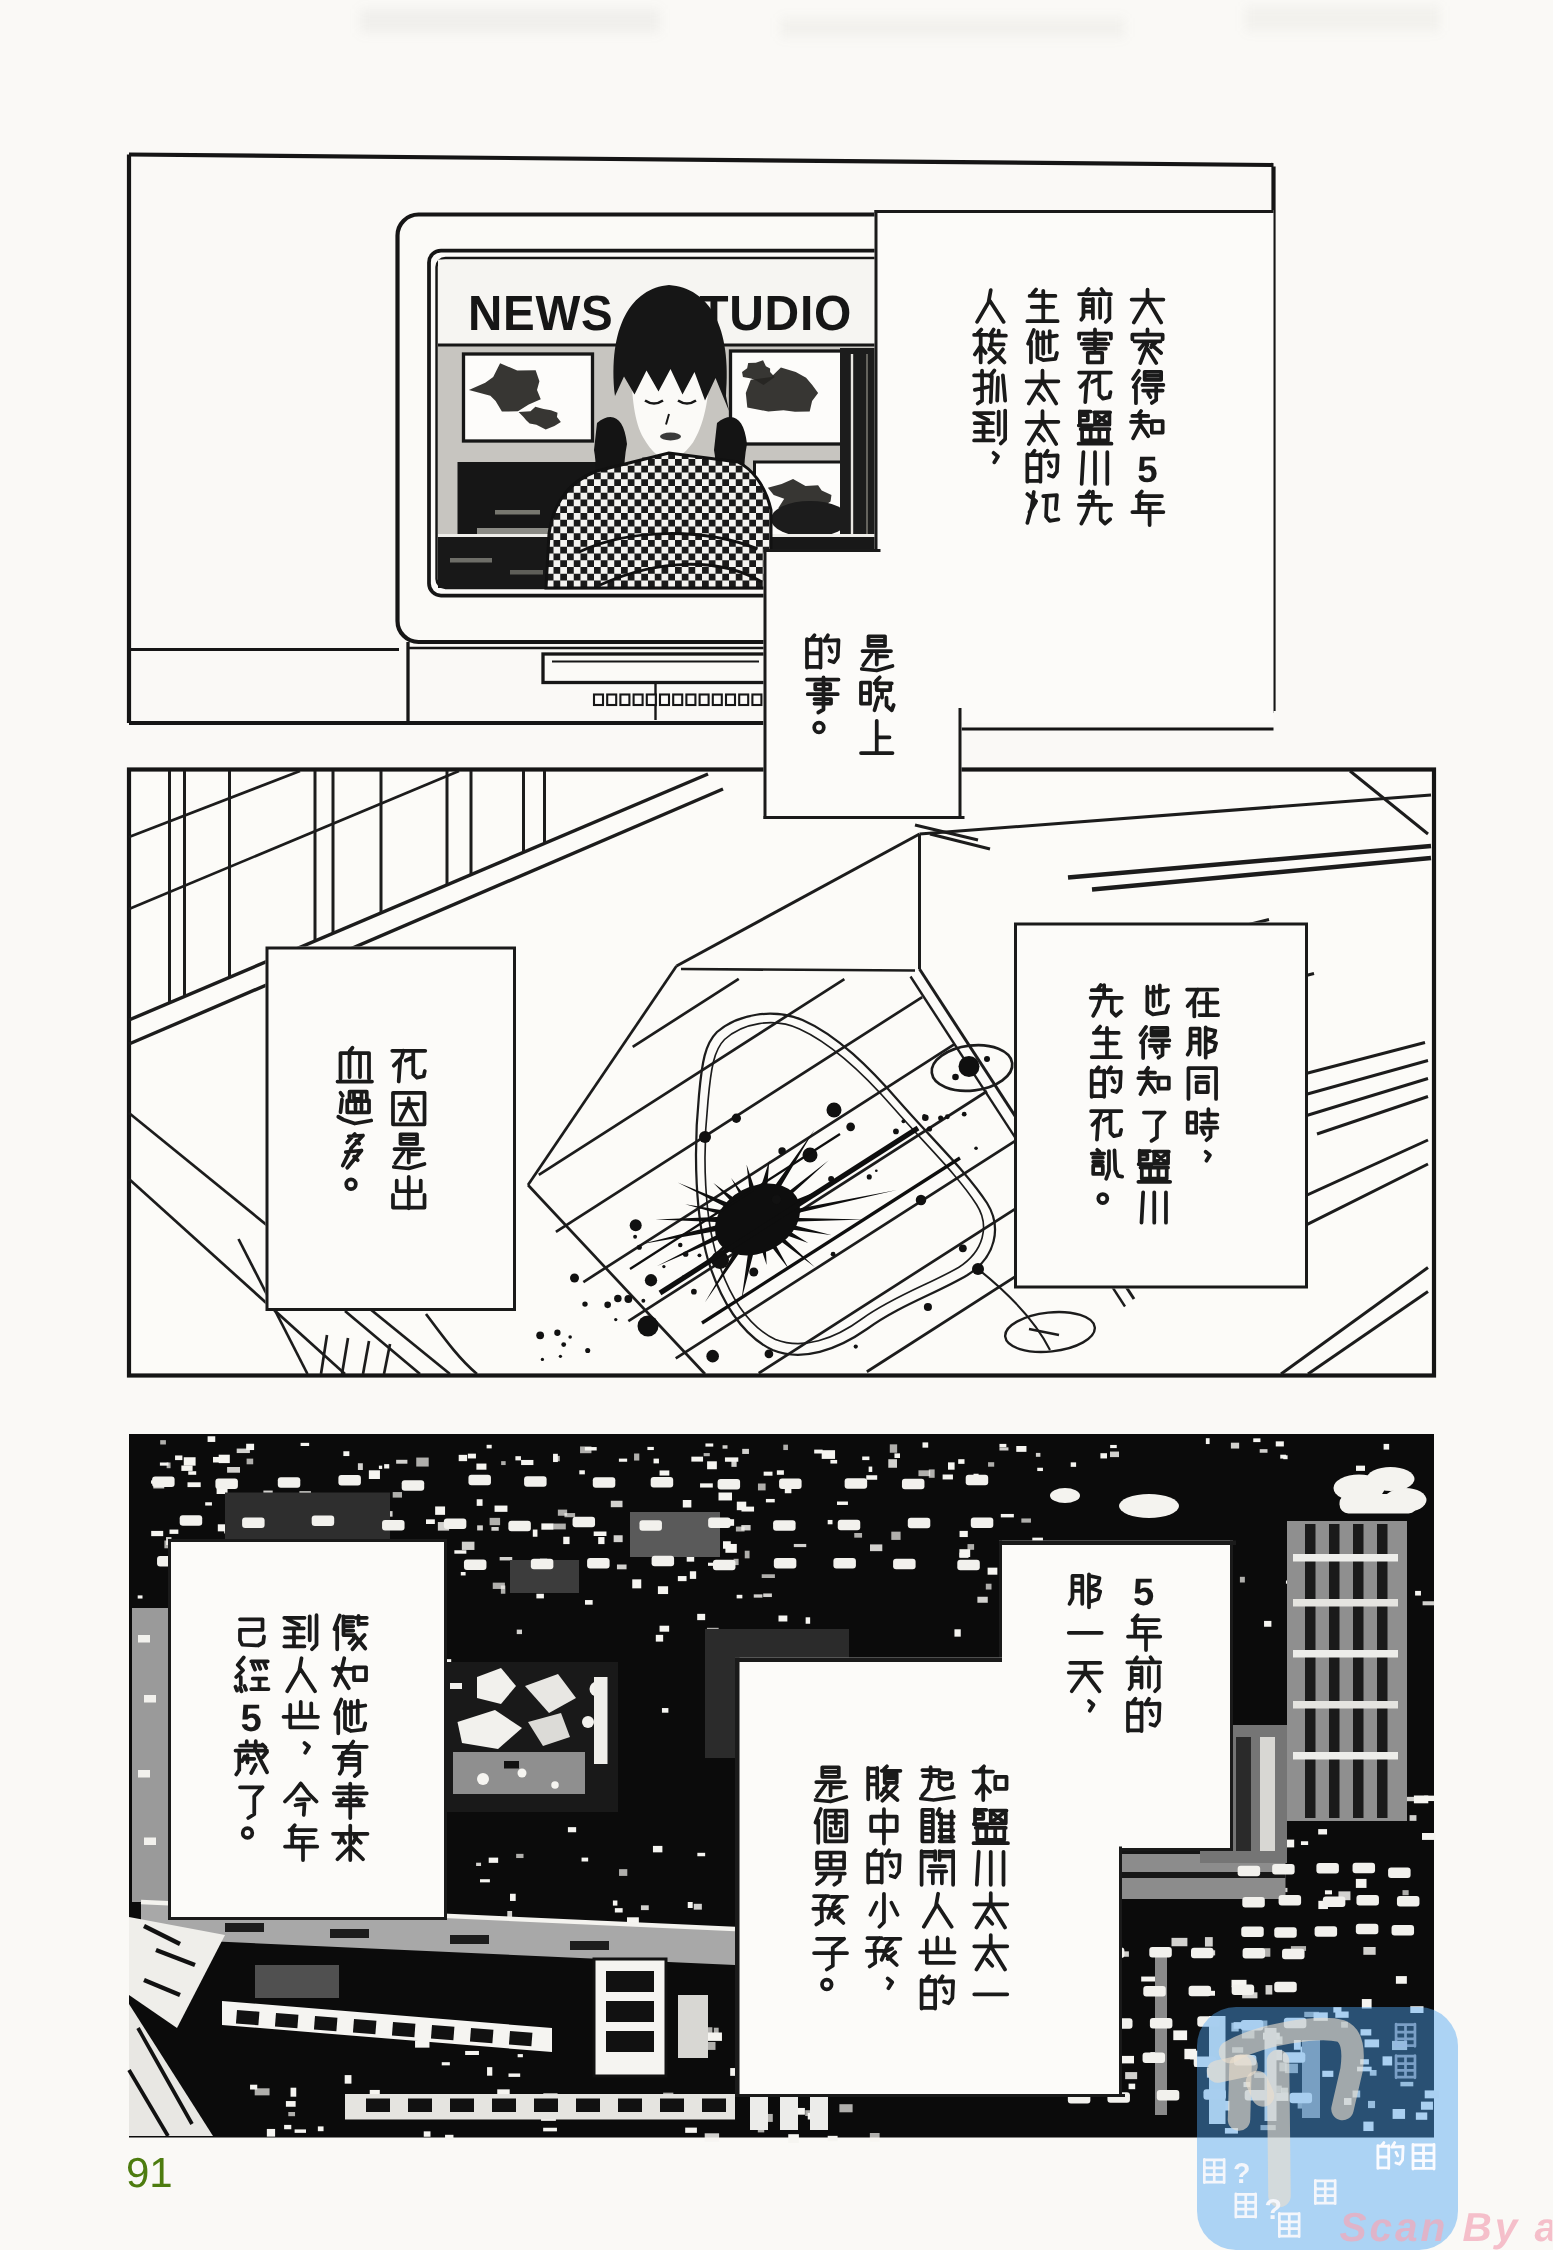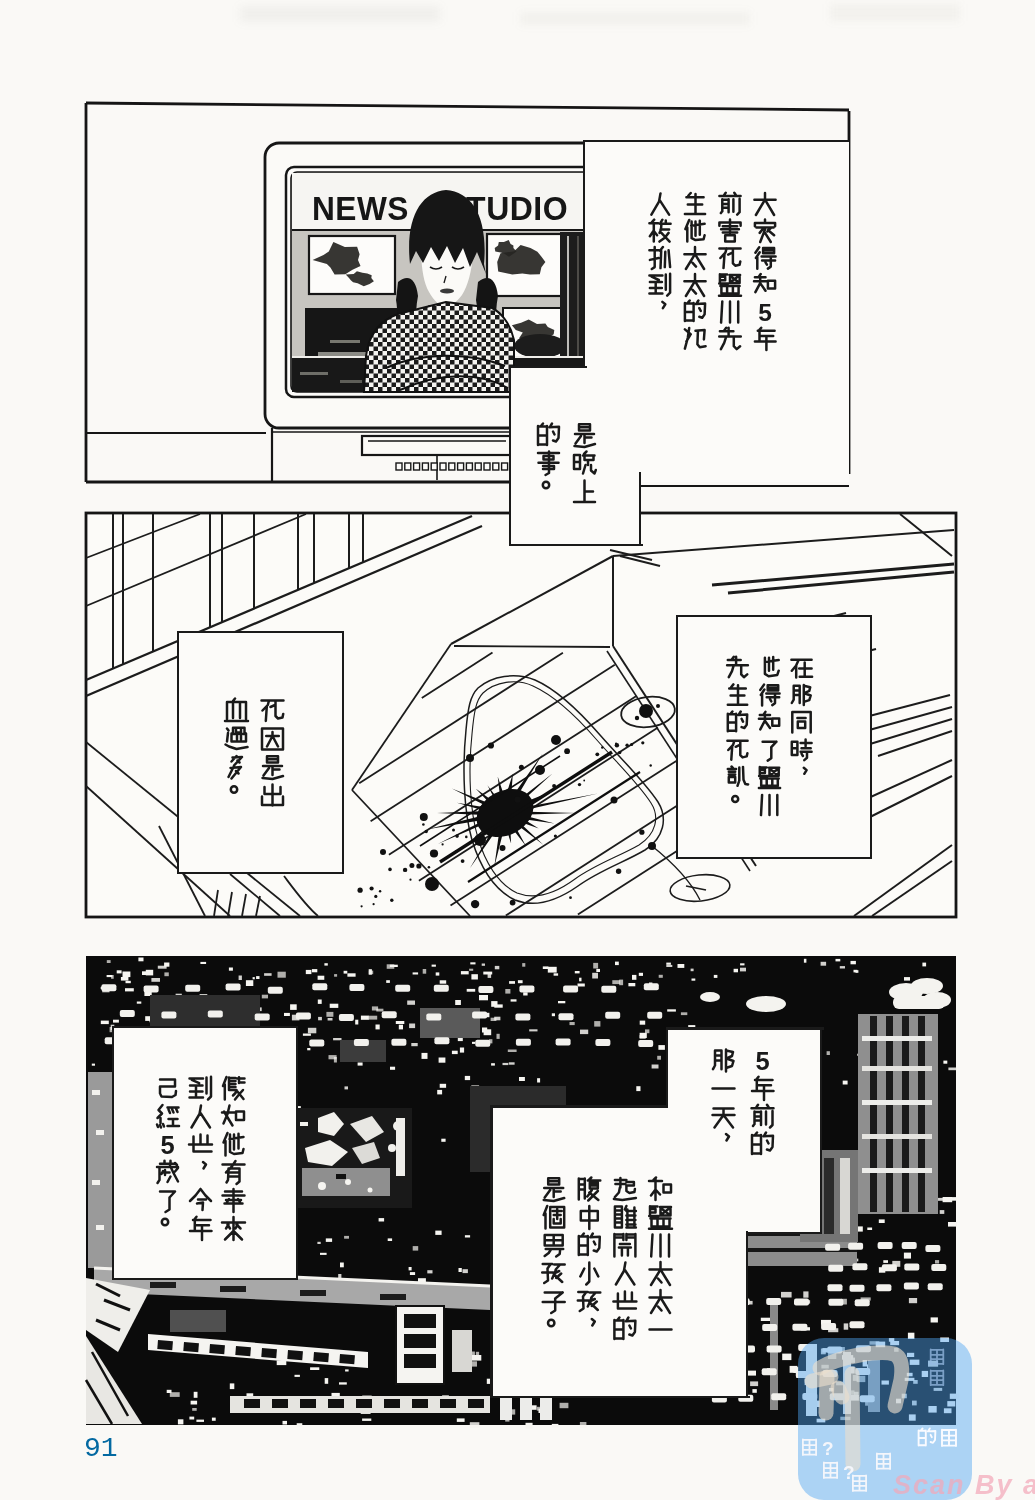--- a/index.html
+++ b/index.html
@@ -1052,21 +1052,21 @@
 <text x="762.5" y="1070" font-family="Liberation Sans, sans-serif" font-size="25.5" font-weight="bold" fill="#1a1a1a" text-anchor="middle">5</text>
 </svg>
 
 <div class="abs" style="left:112px;top:1026px;width:182px;height:250px;background:#fcfbf9;border:2.3px solid #1a1a1a"></div>
 <svg class="abs" style="left:112px;top:1026px" width="182" height="250" viewBox="112 1026 182 250">
 <path d="M226.5 1077 L223 1086 M224.8 1084.5 L224.8 1099.5 M229 1077.5 L229 1090 M229 1078 L235.5 1078 M229 1081 L235.5 1081 M229 1084 L235.5 1084 M229 1087 L235.5 1087 M229 1090 L235.5 1090 M239 1077.2 L239 1083 M237 1078.5 L244.5 1078.5 M239 1082.5 L244.5 1082.5 M236.5 1090 L235.5 1093 L233 1095.5 M237 1091 L243.5 1099 M243 1090 L239 1094.5 L235 1099.5 M229.5 1105.5 L227.5 1114 L223.5 1123.5 M224 1111.5 L228.5 1119 L232.5 1125.5 M222 1112.5 L234.5 1112.5 M236 1111.5 L236 1120 M244 1111.5 L244 1120 M236 1111.5 L244 1111.5 M236 1120 L244 1120 M227.5 1133 L223.5 1142.5 M225.5 1141 L225.5 1155.5 M229.5 1139 L243.5 1137 M234 1134.5 L234 1149.5 M238.5 1133.8 L238.5 1148.5 M230 1134.5 L230 1152 L234 1154 L242.5 1153 L243.5 1149 M222.5 1164.5 L244.5 1164.5 M235.5 1161 L231.5 1167 L226 1172.5 M228.5 1168.5 L228 1180 L226.5 1182.5 M239.5 1168.5 L239.5 1181.5 L236.5 1184 M228.5 1168.5 L239.5 1168.5 M228.5 1172.5 L239.5 1172.5 M228.5 1176.5 L239.5 1176.5 M225 1191.5 L242 1191.5 M233.5 1189 L233.5 1195.5 M222.5 1195.5 L244.5 1195.5 M226 1200 L241 1200 M229 1199 L227 1202 M238 1199 L240 1202 M224.5 1203.5 L242.5 1203.5 M233.5 1195.5 L233.5 1212 M222 1222.5 L245 1222.5 M233.5 1217 L233.5 1240 M228.5 1224.5 L226 1228.5 M227.5 1224.5 L230 1228.5 M237.5 1224.5 L235.5 1228.5 M236.5 1224.5 L240.5 1228.5 M233.5 1231 L225 1239.5 M233.5 1231 L242 1239.5 M189.5 1078.5 L203 1078.5 M191.8 1079.8 L199.2 1083.2 M190 1085.5 L202.5 1085.5 M196 1085.5 L196 1097 M190 1091.5 L202.5 1091.5 M189.5 1097.5 L203 1097.5 M206.5 1077.5 L206.5 1093.5 M211 1076.8 L211 1096.5 L208 1099.5 M201 1105.5 L199.5 1114 L191.5 1127.5 M200.5 1113 L210 1127.5 M189 1144.5 L212 1144.5 M193.5 1136.5 L193.5 1151.5 M200.5 1134.5 L200.5 1144.5 M207.5 1135.5 L207.5 1144.5 M193.5 1151.5 L211.5 1151.5 M203 1162 L206 1164.5 L203.5 1168.5 M200.5 1189 L195.5 1195.5 L190 1201 M200.5 1189 L205.5 1195.5 L211 1201 M198 1199.5 L206 1199.5 M197 1203.5 L203 1202.5 L202.5 1210 M196.5 1216.8 L194.5 1219.2 M193 1220 L210.5 1220 M194.8 1220 L194.8 1230.5 M194.8 1225.2 L209 1225.2 M202 1225.2 L202 1240 M190 1231 L211.5 1231 M160 1079.5 L175 1079.5 M175 1079.5 L175 1086.5 M160 1086.5 L175 1086.5 M160 1086.5 L160 1093.5 M160 1093.5 L161.5 1096.5 L172 1097 L175.5 1095 L176 1091 M162.5 1105 L158.5 1110 L162 1113.5 L157.5 1118 M160.5 1118 L160.5 1123 M157 1124.5 L158 1127 M160 1125 L161 1127.5 M163 1124 L164 1126.5 M167.5 1107.5 L178.5 1107.5 M168.5 1109.5 L170 1113 M172 1109 L173.5 1112.5 M176 1108.5 L177.5 1112 M168.5 1119 L177.5 1119 M173 1119 L173 1125 M167.5 1126 L179 1126 M164.5 1160.8 L164.5 1163.5 M160 1163.8 L175 1163.8 M170.5 1160.8 L170.5 1163.5 M157 1167 L178 1167 M159.5 1167 L159.5 1180 M159.5 1180 L157.5 1183 M165 1170 L165 1175 M162.5 1172.5 L169.5 1172.5 M163 1171 L161.5 1174 M170 1165.5 L173.5 1173 L178 1181.5 M178 1168 L175 1171.5 M175 1163 L177 1165 M170.5 1176.5 L167.5 1182 M160 1191.5 L175 1191.5 M175 1191.5 L169.5 1197.5 M169.5 1197.5 L169.5 1209.5 L165.5 1212" fill="none" stroke="#1a1a1a" stroke-width="2.5" stroke-linecap="round" stroke-linejoin="round"></path>
 <circle cx="165" cy="1222" r="3.2" fill="none" stroke="#1a1a1a" stroke-width="2.5"></circle>
 <text x="167.5" y="1154" font-family="Liberation Sans, sans-serif" font-size="25.5" font-weight="bold" fill="#1a1a1a" text-anchor="middle">5</text>
 </svg>
 
-<div class="abs" style="left:84px;top:1433px;font-family:Liberation Mono, monospace;font-size:28px;color:#0369a1">91</div>
+<div class="abs" style="left:84px;top:1433px;font-family:Liberation Sans, sans-serif;font-size:28px;color:#4d7c0f">91</div>
 
 <div class="abs" style="left:798px;top:1338px;width:174px;height:162px;border-radius:26px;background:rgba(78,164,242,0.45)"></div>
 
 <svg class="abs" style="left:760px;top:1300px" width="275" height="200" viewBox="760 1300 275 200">
 <g fill="none" stroke="rgba(235,222,205,0.62)" stroke-width="15" stroke-linecap="round">
 <path d="M820 1368 C840 1356 880 1350 894 1354 C901 1357 903 1366 901 1380 L895 1406"></path>
 <path d="M812 1381 L831 1377"></path>
 <path d="M827 1377 L826 1413"></path>
 <path d="M852 1374 L853 1464"></path>
 <path d="M838 1388 L842 1397"></path>

